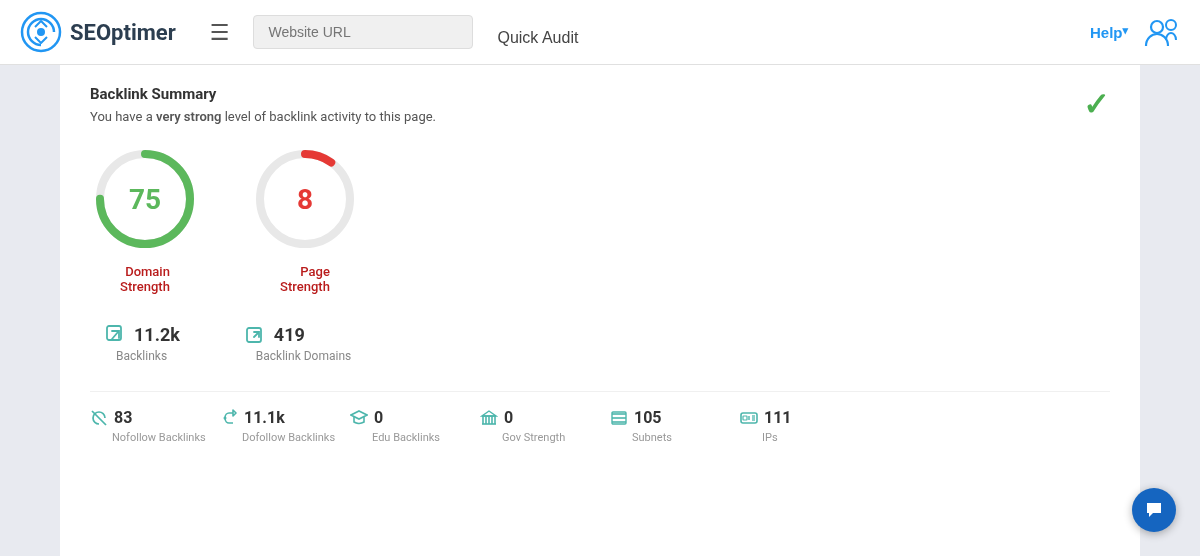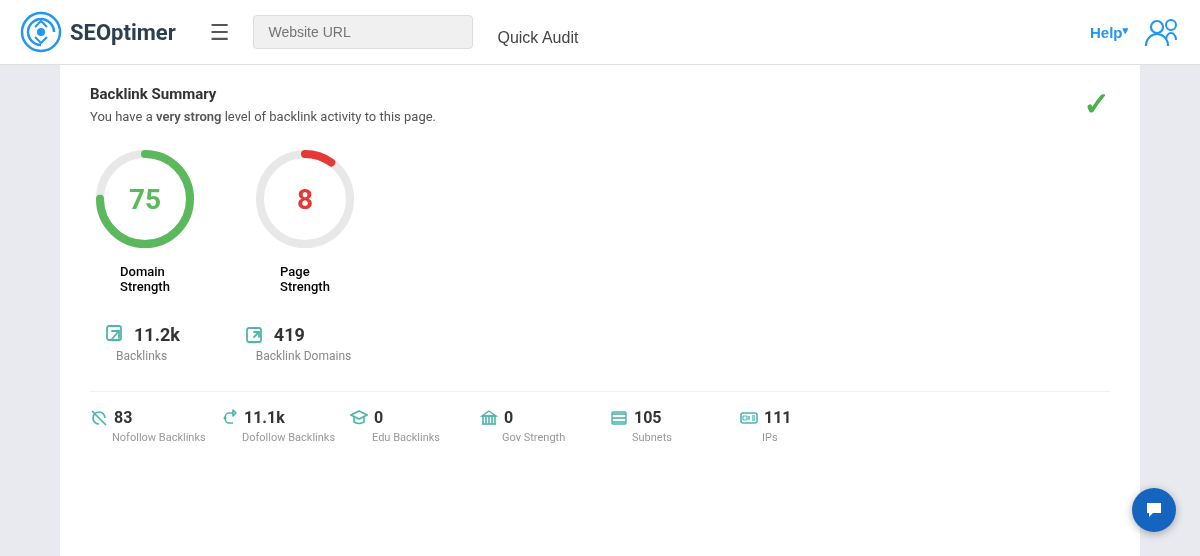--- a/index.html
+++ b/index.html
@@ -195,22 +195,22 @@
       left: 50%;
       transform: translate(-50%, -50%);
       font-size: 28px;
       font-weight: 700;
     }
     .circle-value-green { color: #5cb85c; }
     .circle-value-red { color: #e53935; }
 
     .circle-label {
       font-size: 13px;
-      color: #000000;
-      text-align: left;
+      color: #b91c1c;
+      text-align: right;
       font-weight: 500;
     }
 
     
     .stats-row {
       display: flex;
       gap: 50px;
       margin-bottom: 28px;
     }
 

